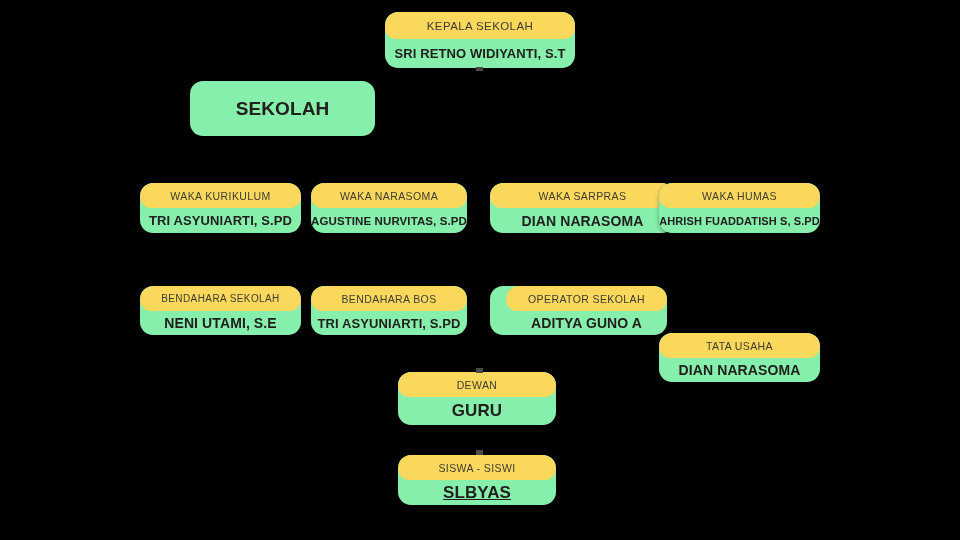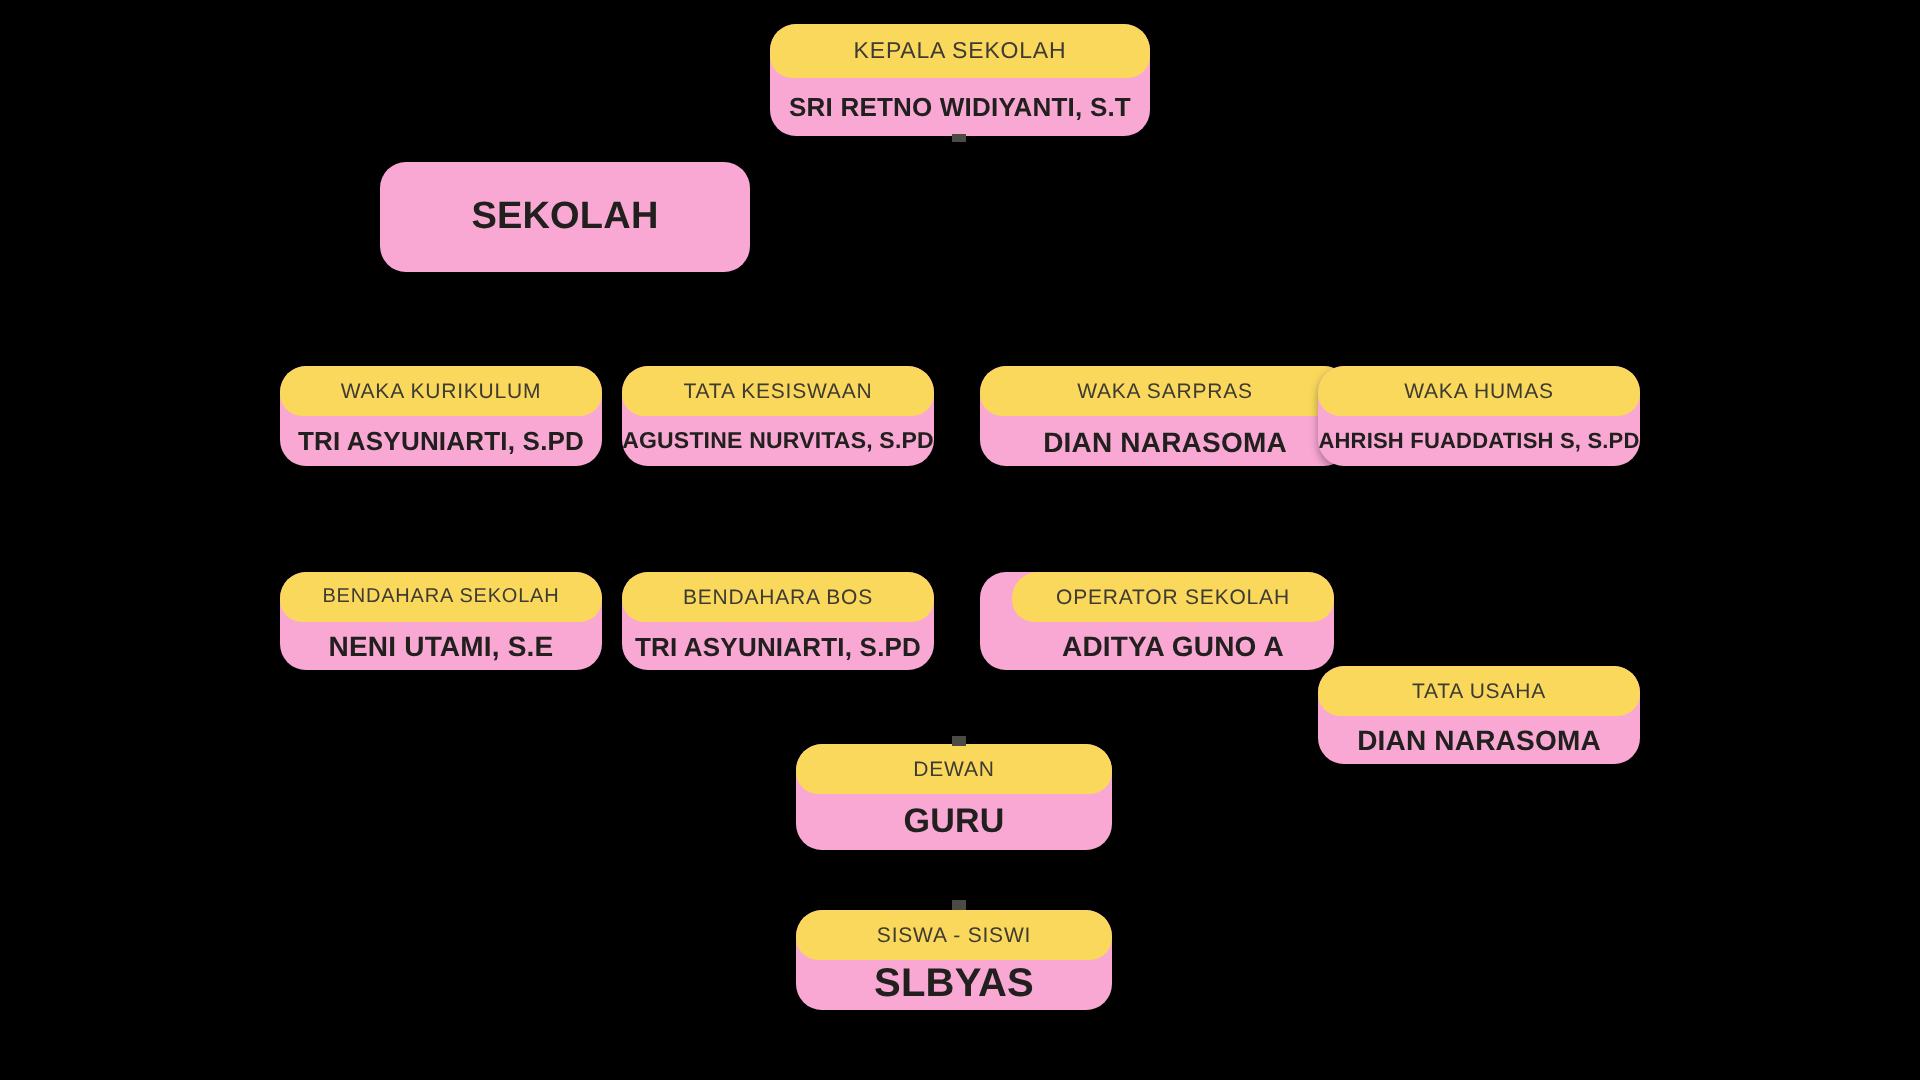--- a/index.html
+++ b/index.html
@@ -10,21 +10,21 @@
     overflow:hidden;
   }
   .stage{
     position:relative;
     width:960px;height:540px;
     background:#000000;
   }
   .org-box{
     position:absolute;
     border-radius:13px;
-    background:#f9a8d4;
+    background:#86efac;
     overflow:hidden;
     display:flex;
     flex-direction:column;
     box-shadow:0 2px 4px rgba(0,0,0,0.35);
     z-index:1;
   }
   .org-box .hd{
     background:#F9D85C;
     color:#3E3B33;
     border-radius:13px 13px 11px 11px;
@@ -60,21 +60,21 @@
   
   .t-10 {font-size:10px;}
   .t-105{font-size:10.5px;}
   .t-11 {font-size:11px;}
   .t-115{font-size:11.5px;}
   
   .n-11 {font-size:11px;}
   .n-115{font-size:11.5px;}
   .n-13 {font-size:13px;}
   .n-14 {font-size:14px;}
-  .n-16 {font-size:20px;}
+  .n-16 {font-size:17px;text-decoration:underline;}
   .n-17 {font-size:17px;}
   .n-19 {font-size:19px;letter-spacing:0.3px;}
   
   .tick{
     position:absolute;
     width:7px;height:5px;
     background:#4B4A44;
     z-index:2;
   }
   .tick-kepala{left:476px;top:67px;height:4px;}
@@ -94,21 +94,21 @@
   <div class="org-box pos-komite">
     <div class="bd n-19">SEKOLAH</div>
   </div>
 
   <div class="org-box row pos-kurikulum">
     <div class="hd t-105">WAKA KURIKULUM</div>
     <div class="bd n-13">TRI ASYUNIARTI, S.PD</div>
   </div>
 
   <div class="org-box row pos-kesiswaan">
-    <div class="hd t-105">TATA KESISWAAN</div>
+    <div class="hd t-105">WAKA NARASOMA</div>
     <div class="bd n-115">AGUSTINE NURVITAS, S.PD</div>
   </div>
 
   <div class="org-box row pos-sarpras">
     <div class="hd t-105">WAKA SARPRAS</div>
     <div class="bd n-14">DIAN NARASOMA</div>
   </div>
 
   <div class="org-box row pos-humas">
     <div class="hd t-105">WAKA HUMAS</div>

